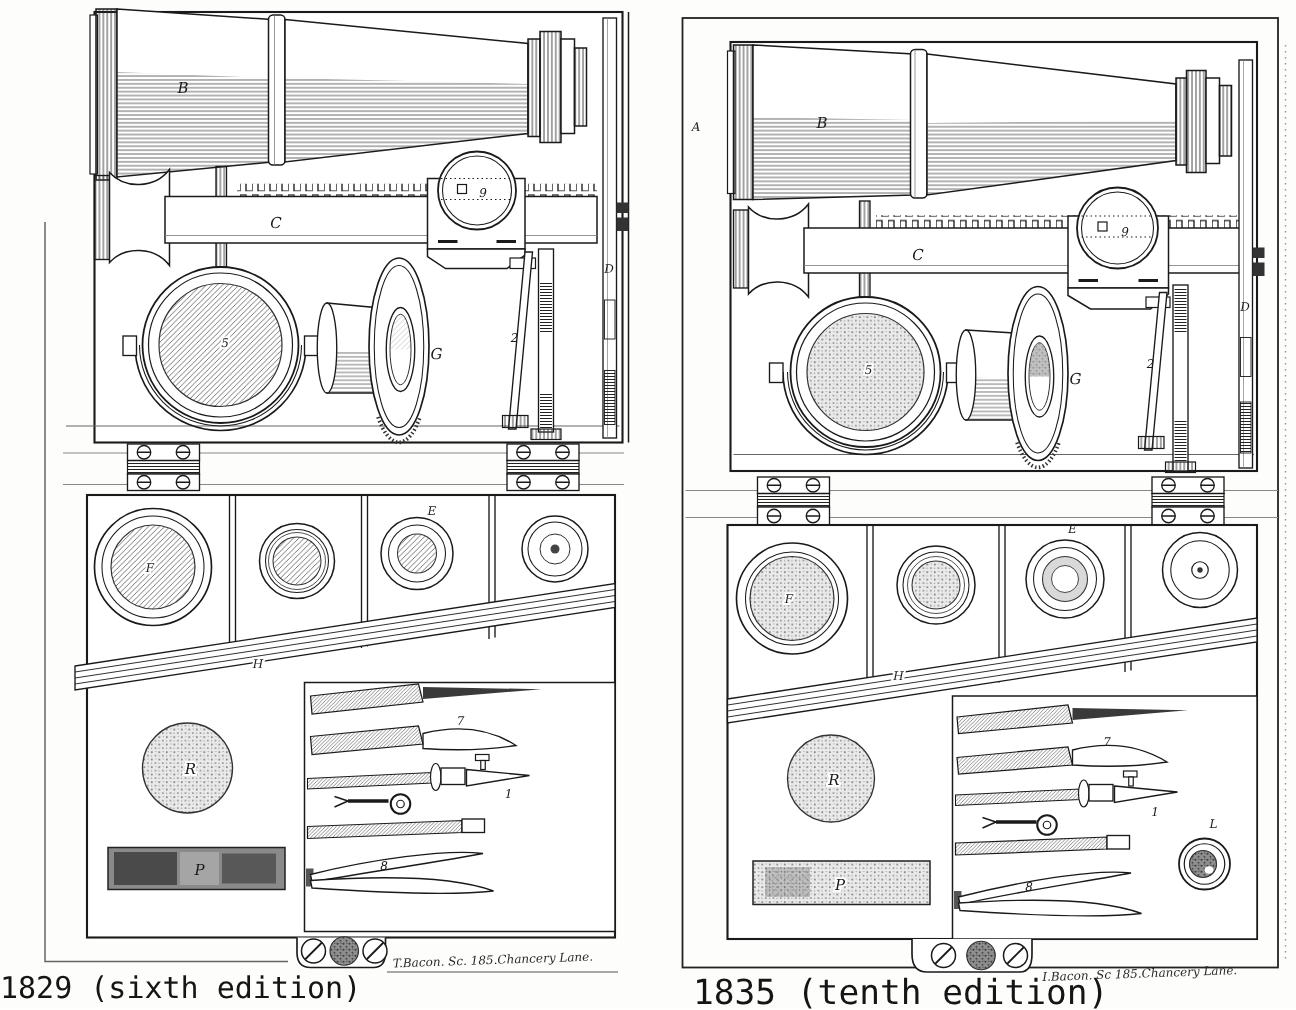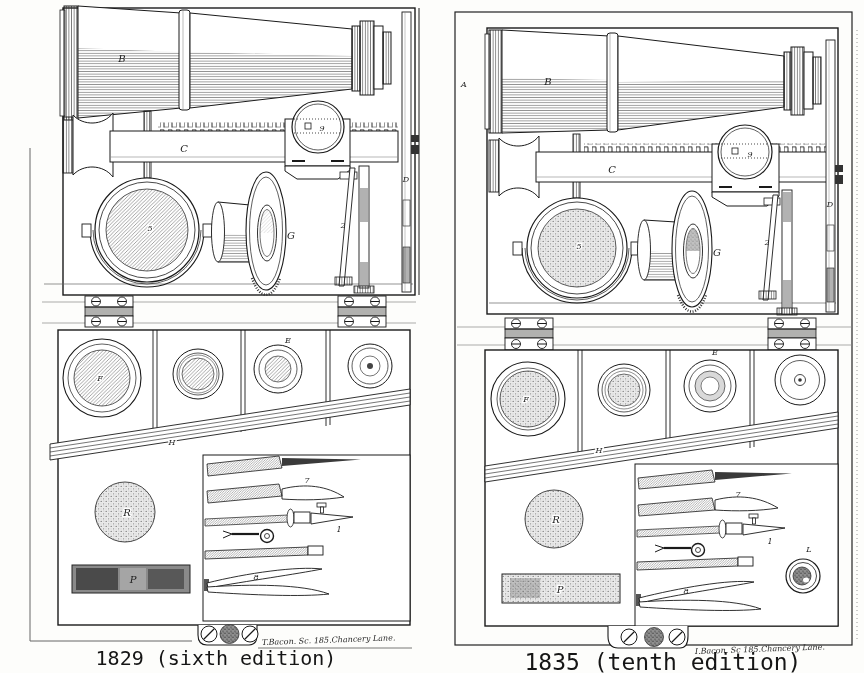--- a/index.html
+++ b/index.html
@@ -8,21 +8,21 @@
   .plate{position:absolute;top:0;width:432px;height:673px;}
   #plate-left{left:0;}
   #plate-right{left:432px;}
   .plate svg{position:absolute;left:0;top:0;}
   svg text{font-family:"DejaVu Serif",serif;font-style:italic;fill:#1a1a1a;stroke:none;}
   .lbl{font-size:10px;text-anchor:middle;}
   .lbl-sm{font-size:8px;text-anchor:middle;}
   .halo{paint-order:stroke;stroke:#ffffff;stroke-width:2.5px;}
   .engraver{font-size:8px;fill:#2a2a2a;}
   .caption{position:absolute;font-family:"DejaVu Sans Mono",monospace;color:#151515;
-           text-align:center;white-space:pre;}
+           text-align:left;white-space:pre;}
   #cap-left{left:0;top:646px;width:432px;font-size:20px;}
   #cap-right{left:0;top:649px;width:432px;padding-left:30px;box-sizing:border-box;font-size:23px;}
 </style>
 </head>
 <body>
 
 <svg width="0" height="0" style="position:absolute">
 <defs>
   <pattern id="hh" width="4" height="2.6" patternUnits="userSpaceOnUse">
         <path d="M0,1.3 H4" stroke="#2f2f2f" stroke-width="0.55"></path>

